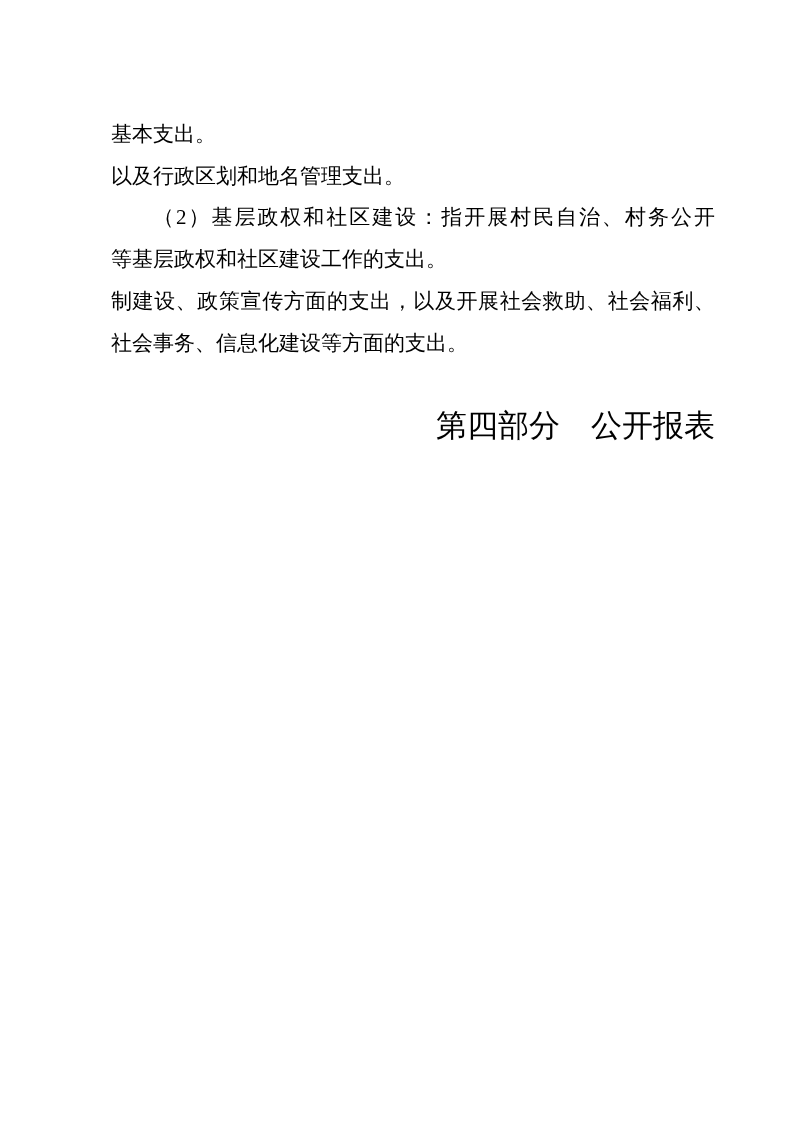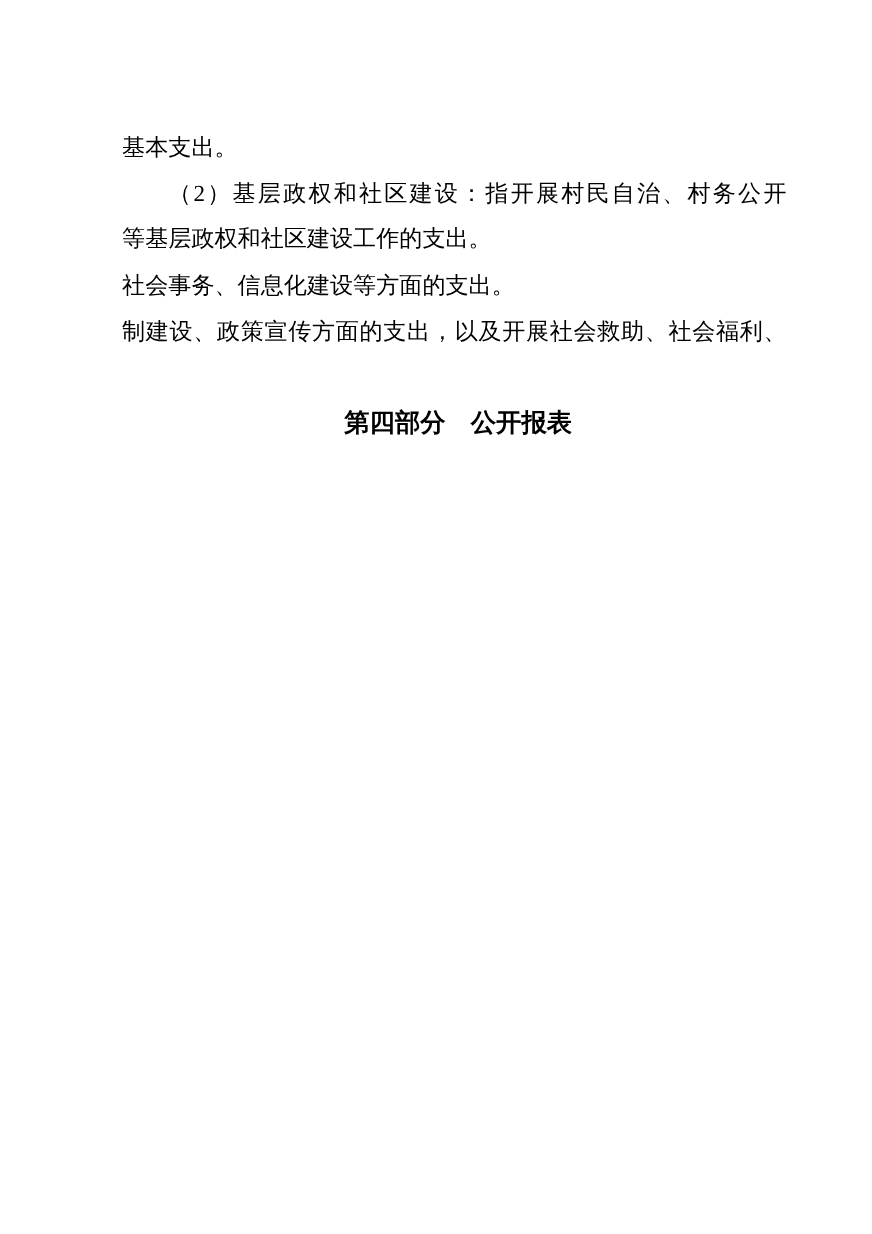--- a/index.html
+++ b/index.html
@@ -45,38 +45,39 @@
     text-align: right;
     text-align-last: left;
   }
   
   .line.indent {
     text-indent: 2em;
   }
   .heading {
     margin: 41px 0 0 0;
     padding: 0;
-    font-size: 23px;
-    font-weight: bold;
+    font-size: 31px;
+    font-weight: normal;
     line-height: 41.7px;
-    text-align: center;
+    text-align: right;
     text-indent: 7px;
   }
 </style>
 </head>
 <body>
 
 <div class="page">
   <div class="content">
 
     <p class="line last">基本支出。</p>
 
+    <p class="line last">以及行政区划和地名管理支出。</p>
 
     <p class="line just indent">（2）基层政权和社区建设：指开展村民自治、村务公开</p>
     <p class="line last">等基层政权和社区建设工作的支出。</p>
 
+    <p class="line just">制建设、政策宣传方面的支出，以及开展社会救助、社会福利、</p>
     <p class="line last">社会事务、信息化建设等方面的支出。</p>
-    <p class="line just">制建设、政策宣传方面的支出，以及开展社会救助、社会福利、</p>
 
     <h2 class="heading">第四部分　公开报表</h2>
 
   </div>
 </div>
 
 </body></html>

